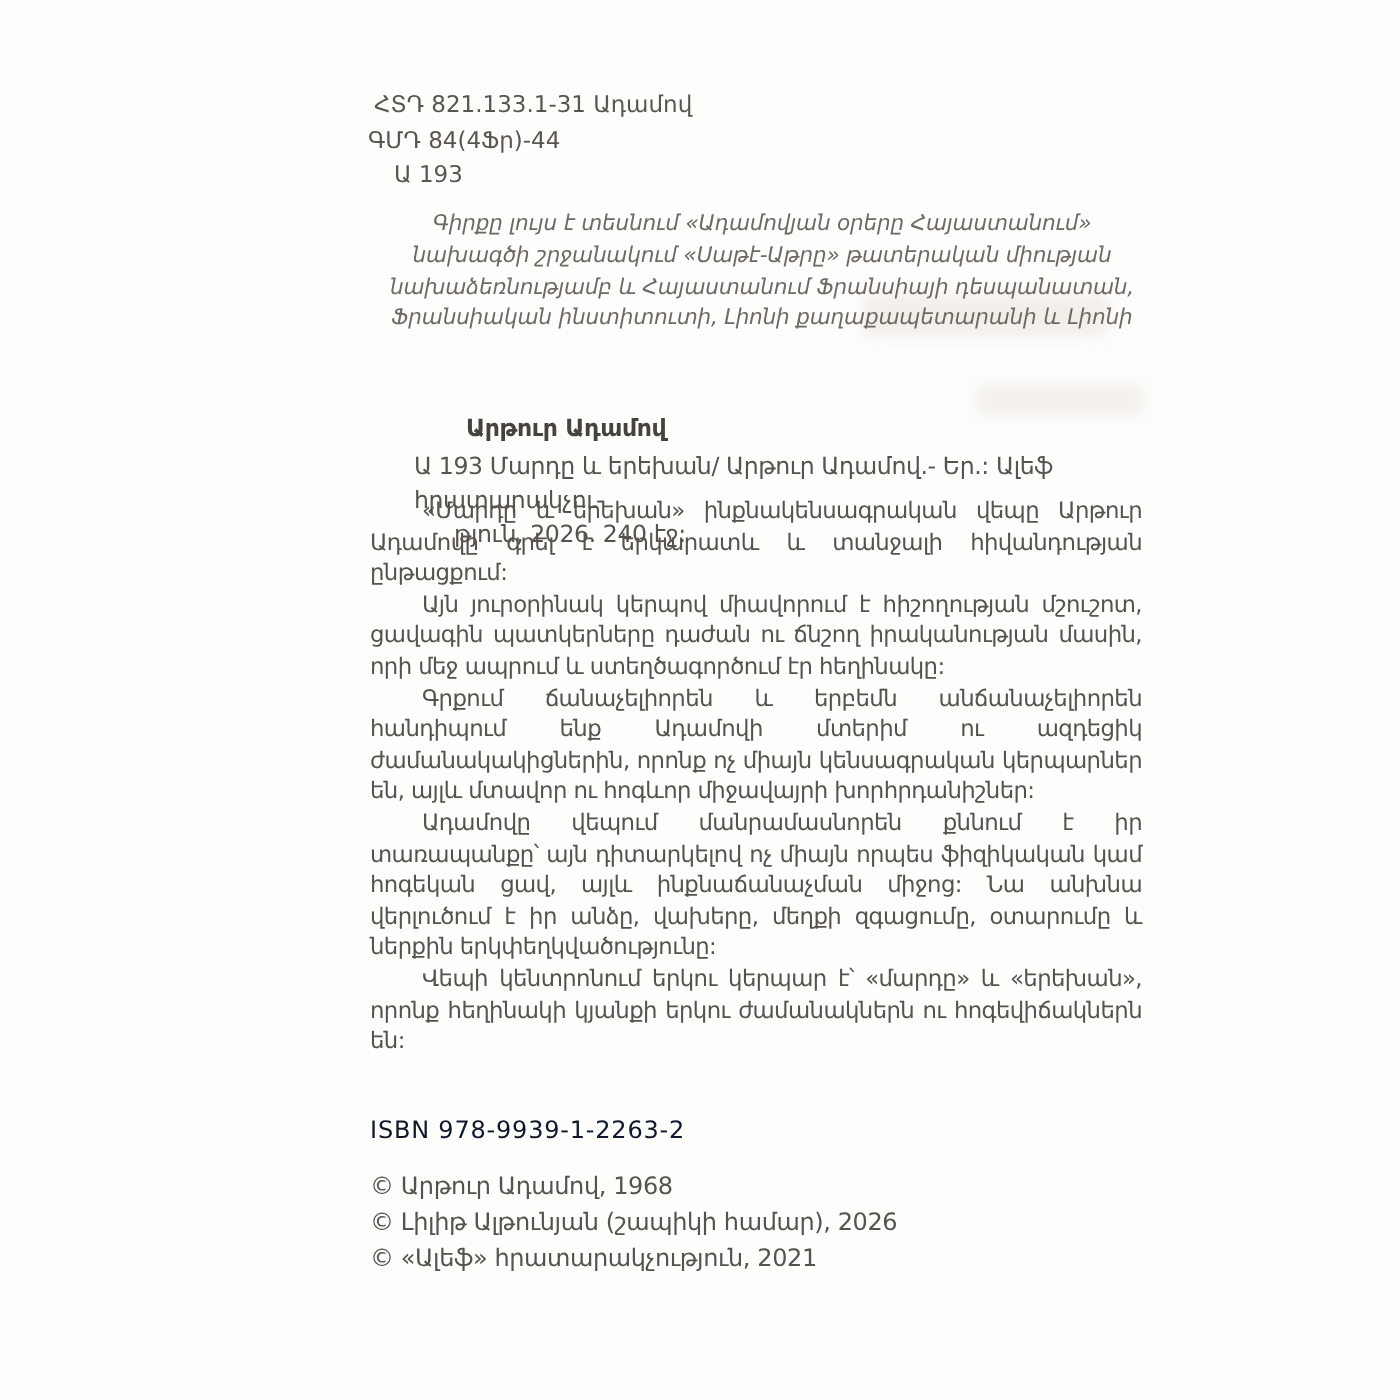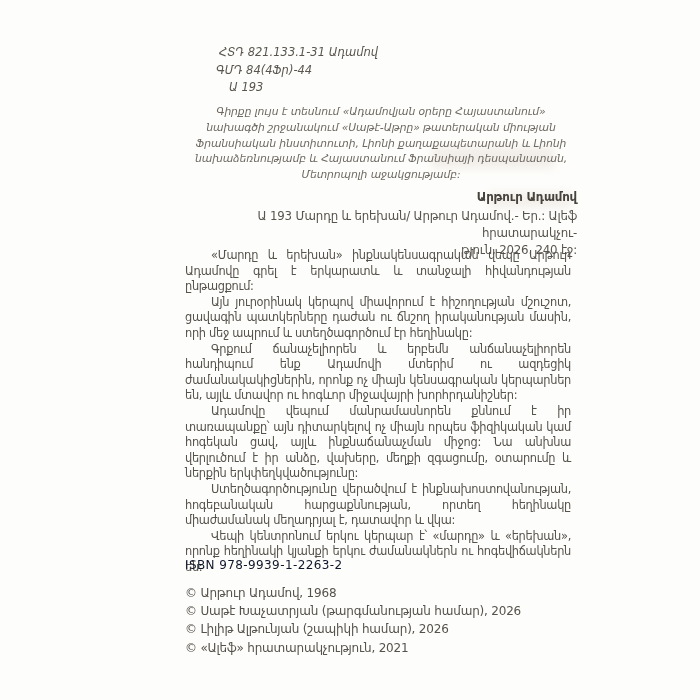--- a/index.html
+++ b/index.html
@@ -6,39 +6,39 @@
   body {
     width:700px; height:700px;
     background:#fdfdfb;
     font-family:"DejaVu Sans", sans-serif;
     overflow:hidden;
     position:relative;
   }
   .abs { position:absolute; }
 
   
-  .catalog-codes { left:216px; top:44px; font-size:11.5px; line-height:17.5px; color:#5a564f;font-style:italic; }
+  .catalog-codes { left:184px; top:44px; font-size:11.5px; line-height:17.5px; color:#5a564f; }
   .catalog-codes .udc  { margin-left:3px; }
   .catalog-codes .sign { margin-left:13px; }
 
   
   .credits-note {
     right:133px; top:104px; width:372px;
     text-align:center; font-style:italic;
     font-size:10.8px; line-height:15.8px;
     letter-spacing:-0.1px; color:#6e6962;
   }
 
   
   .ghost { background:#e7dfd6; opacity:0.5; filter:blur(4px); border-radius:4px; }
   .ghost-1 { left:432px; top:147px; width:122px; height:21px; }
   .ghost-2 { left:488px; top:192px; width:84px;  height:16px; opacity:0.42; }
 
   
-  .catalog-entry { left:207px; top:189px; width:370px; font-size:11.8px; line-height:17px; color:#57534d; letter-spacing:-0.2px;text-align:right; }
+  .catalog-entry { left:207px; top:206px; width:370px; font-size:11.8px; line-height:17px; color:#57534d; letter-spacing:-0.2px; }
   .entry-author { margin-left:26px; font-weight:bold; color:#46423c; margin-bottom:2px; }
   .entry-line2  { margin-left:20px; }
 
   
   .annotation {
     left:185px; top:248px; width:386px;
     font-size:11.4px; line-height:15.6px;
     letter-spacing:-0.3px; text-align:justify;
     color:#56524c;
   }
@@ -58,40 +58,37 @@
   <div class="bbk">ԳՄԴ 84(4Ֆր)-44</div>
   <div class="sign">Ա 193</div>
 </div>
 
 <div class="abs ghost ghost-1"></div>
 <div class="abs ghost ghost-2"></div>
 
 <div class="abs credits-note">
   <div>Գիրքը լույս է տեսնում «Ադամովյան օրերը Հայաստանում»</div>
   <div>նախագծի շրջանակում «Սաթէ-Աթրը» թատերական միության</div>
+  <div>նախաձեռնությամբ և Հայաստանում Ֆրանսիայի դեսպանատան,</div>
   <div>Ֆրանսիական ինստիտուտի, Լիոնի քաղաքապետարանի և Լիոնի</div>
-  <div>նախաձեռնությամբ և Հայաստանում Ֆրանսիայի դեսպանատան,</div>
-  <div>Մետրոպոլի աջակցությամբ:</div>
 </div>
 
 <div class="abs catalog-entry">
   <div class="entry-author">Արթուր Ադամով</div>
   <div class="entry-line1">Ա 193 Մարդը և երեխան/ Արթուր Ադամով.- Եր.: Ալեֆ հրատարակչու-</div>
   <div class="entry-line2">թյուն, 2026. 240 էջ:</div>
 </div>
 
 <div class="abs annotation">
   <p>«Մարդը և երեխան» ինքնակենսագրական վեպը Արթուր Ադամովը գրել է երկարատև և տանջալի հիվանդության ընթացքում:</p>
   <p>Այն յուրօրինակ կերպով միավորում է հիշողության մշուշոտ, ցավագին պատկերները դաժան ու ճնշող իրականության մասին, որի մեջ ապրում և ստեղծագործում էր հեղինակը:</p>
   <p>Գրքում ճանաչելիորեն և երբեմն անճանաչելիորեն հանդիպում ենք Ադամովի մտերիմ ու ազդեցիկ ժամանակակիցներին, որոնք ոչ միայն կենսագրական կերպարներ են, այլև մտավոր ու հոգևոր միջավայրի խորհրդանիշներ:</p>
   <p>Ադամովը վեպում մանրամասնորեն քննում է իր տառապանքը՝ այն դիտարկելով ոչ միայն որպես ֆիզիկական կամ հոգեկան ցավ, այլև ինքնաճանաչման միջոց: Նա անխնա վերլուծում է իր անձը, վախերը, մեղքի զգացումը, օտարումը և ներքին երկփեղկվածությունը:</p>
-  <p>Ստեղծագործությունը վերածվում է ինքնախոստովանության, հոգեբանական հարցաքննության, որտեղ հեղինակը միաժամանակ մեղադրյալ է, դատավոր և վկա:</p>
   <p>Վեպի կենտրոնում երկու կերպար է՝ «մարդը» և «երեխան», որոնք հեղինակի կյանքի երկու ժամանակներն ու հոգեվիճակներն են:</p>
 </div>
 
 <div class="abs isbn">ISBN 978-9939-1-2263-2</div>
 
 <div class="abs copyrights">
   <div>© Արթուր Ադամով, 1968</div>
-  <div>© Սաթէ Խաչատրյան (թարգմանության համար), 2026</div>
   <div>© Լիլիթ Ալթունյան (շապիկի համար), 2026</div>
   <div>© «Ալեֆ» հրատարակչություն, 2021</div>
 </div>
 
 </body></html>

